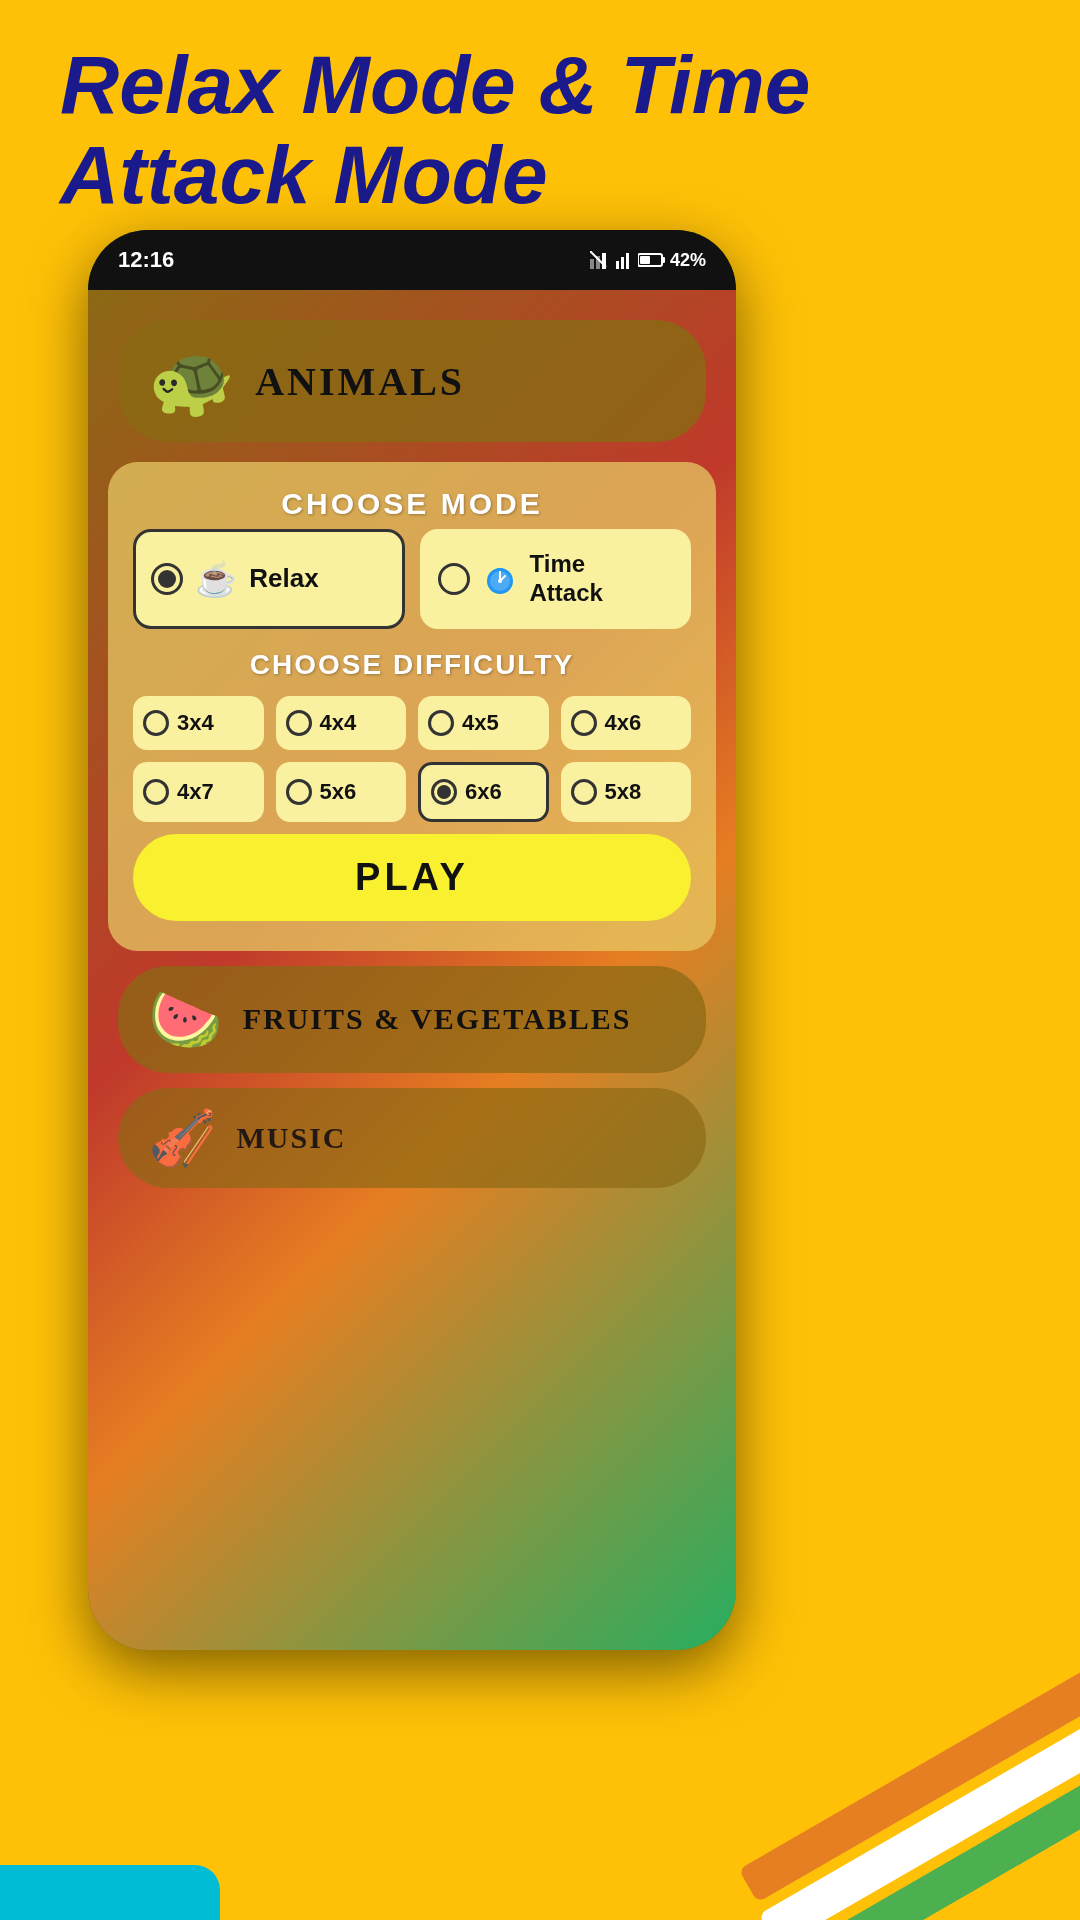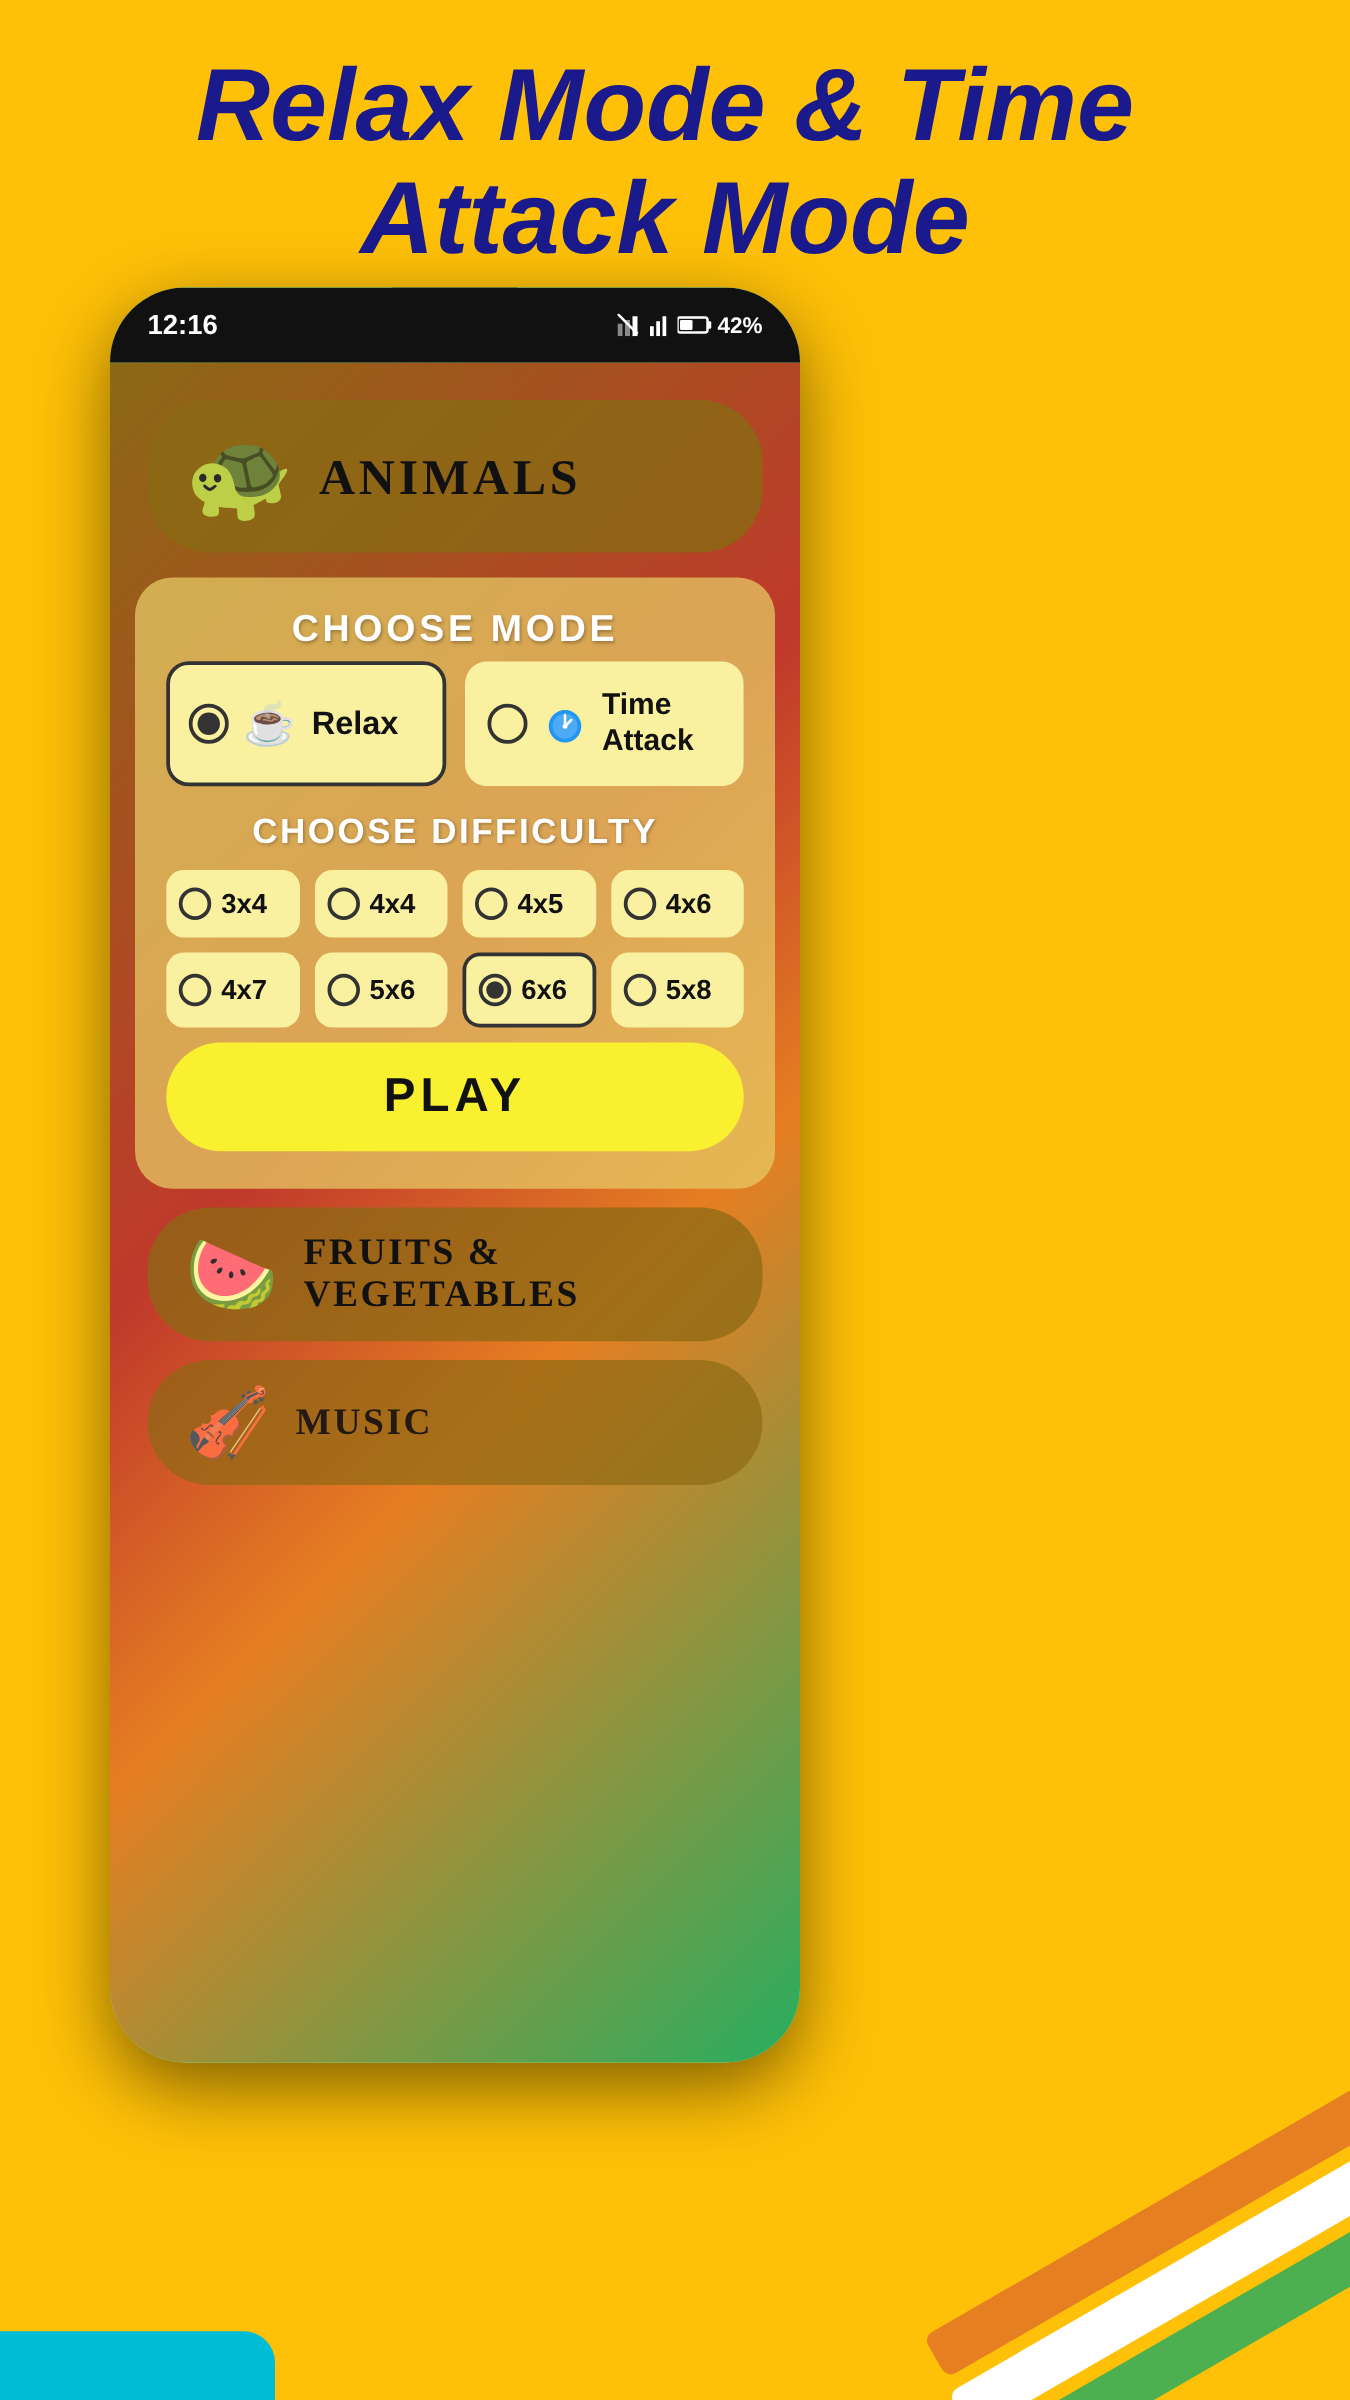--- a/index.html
+++ b/index.html
@@ -11,37 +11,37 @@
       overflow: hidden;
       position: relative;
     }
 
     
     .header-text {
       position: absolute;
       top: 40px;
       left: 0;
       right: 16px;
-      text-align: center;
+      text-align: left;
       color: #1a1a8c;
       font-size: 82px;
       font-weight: 900;
       font-style: italic;
       line-height: 1.1;
       padding: 0 60px;
     }
 
     
     .phone-frame {
       position: absolute;
       top: 230px;
       left: 88px;
-      width: 552px;
+      width: 648px;
       height: 1420px;
-      background: #86efac;
+      background: #4d7c0f;
       border-radius: 60px;
       overflow: hidden;
       box-shadow: 0 20px 60px rgba(0,0,0,0.5);
     }
 
     
     .phone-top-bar {
       width: 100%;
       height: 60px;
       background: #111;

